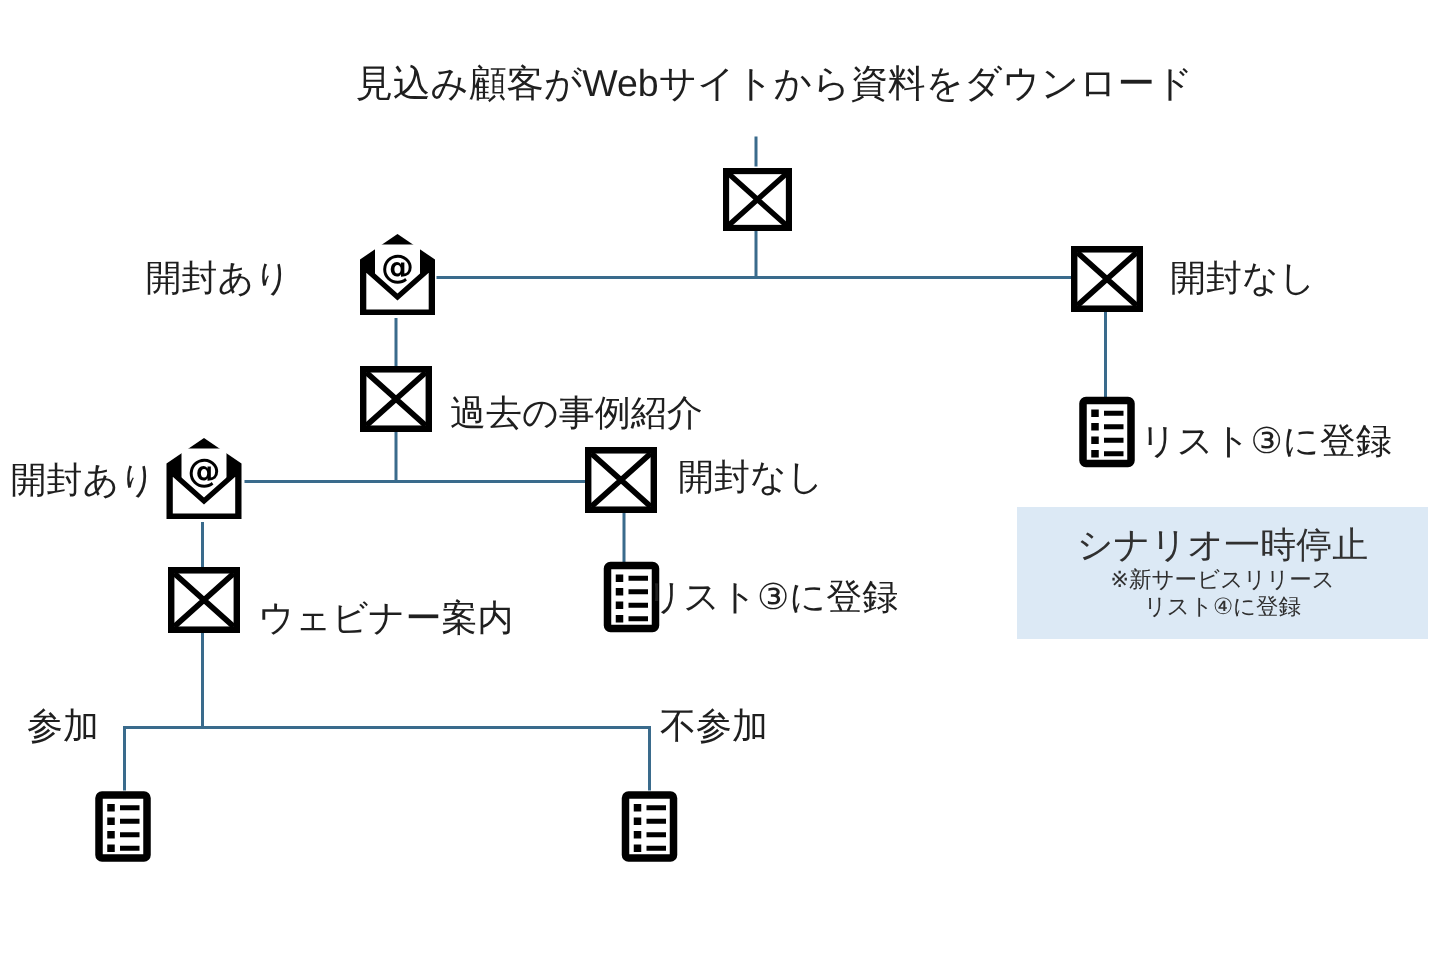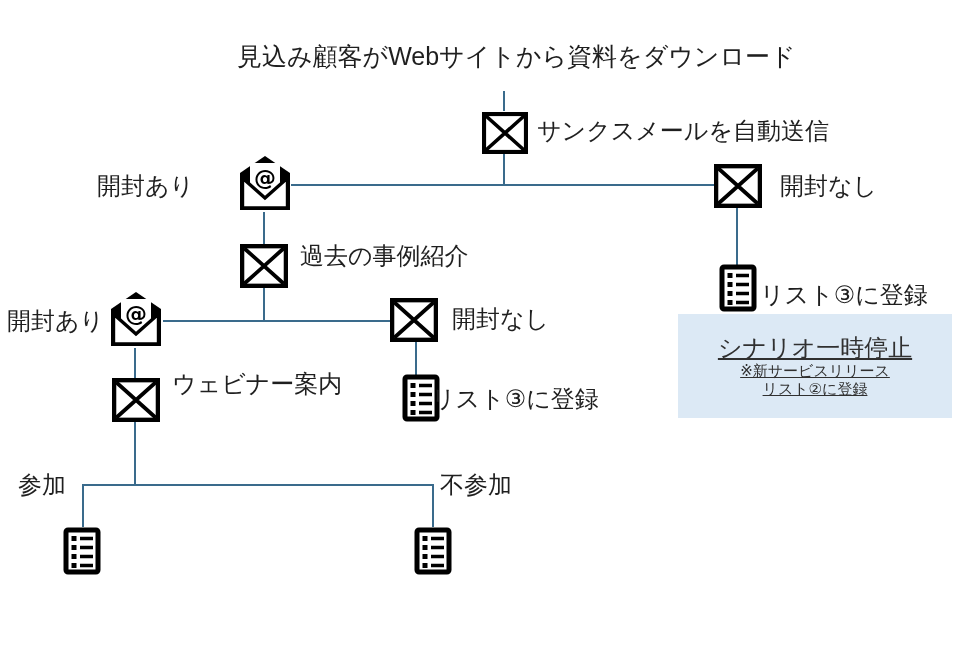--- a/index.html
+++ b/index.html
@@ -12,23 +12,23 @@
     position:relative;width:960px;height:646px;background:#ffffff;overflow:hidden;
     font-family:"Liberation Sans","DejaVu Sans",sans-serif;color:var(--text-color);
   }
   .lbl{position:absolute;font-size:24px;line-height:1.15;white-space:nowrap;color:var(--text-color);}
   .title{font-size:25px;}
   .line{position:absolute;background:var(--connector);}
   .v{width:2px;}
   .h{height:2px;}
   .icon{position:absolute;}
   .note{
-    position:absolute;left:678px;top:314px;width:274px;height:104px;
+    position:absolute;left:678px;top:338px;width:274px;height:88px;
     background:var(--note-background);display:flex;flex-direction:column;
-    align-items:center;justify-content:center;text-align:center;color:#303030;text-decoration:underline;
+    align-items:center;justify-content:center;text-align:center;color:#303030;
   }
   .note .l1{font-size:24px;line-height:1.18;}
   .note .l2,.note .l3{font-size:15px;line-height:1.22;text-align:right;}
 </style>
 </head>
 <body>
 
 <svg width="0" height="0" style="position:absolute" aria-hidden="true">
   <defs>
     <g id="env-closed">
@@ -66,72 +66,71 @@
   <div class="line v" style="left:134px;top:422px;height:63px"></div>
   <div class="line h" style="left:82px;top:484px;width:352px"></div>
   <div class="line v" style="left:82px;top:484px;height:43px"></div>
   <div class="line v" style="left:432px;top:484px;height:43px"></div>
 
   <div class="lbl title" style="left:237px;top:42px">見込み顧客がWebサイトから資料をダウンロード</div>
 
   <svg class="icon" style="left:482px;top:112px" width="46" height="42" viewBox="0 0 46 42">
       <use href="#env-closed"></use>
     </svg>
-  <div class="lbl" style="left:537px;top:117px">サンクスメールを自動送信</div>
 
   <svg class="icon" style="left:238px;top:156px" width="54" height="56" viewBox="0 0 54 56">
       <use href="#env-open"></use>
     </svg>
   <div class="lbl" style="left:97px;top:172px">開封あり</div>
 
   <svg class="icon" style="left:714px;top:164px" width="48" height="44" viewBox="0 0 46 42">
       <use href="#env-closed"></use>
     </svg>
   <div class="lbl" style="left:780px;top:172px">開封なし</div>
 
   <svg class="icon" style="left:719px;top:264px" width="38" height="48" viewBox="0 0 38 48">
       <use href="#list-sym"></use>
     </svg>
   <div class="lbl" style="left:760px;top:281px">リスト③に登録</div>
 
   <svg class="icon" style="left:240px;top:244px" width="48" height="44" viewBox="0 0 46 42">
       <use href="#env-closed"></use>
     </svg>
-  <div class="lbl" style="left:300px;top:242px">過去の事例紹介</div>
+  <div class="lbl" style="left:300px;top:262px">過去の事例紹介</div>
 
   <svg class="icon" style="left:109px;top:292px" width="54" height="56" viewBox="0 0 54 56">
       <use href="#env-open"></use>
     </svg>
   <div class="lbl" style="left:7px;top:307px">開封あり</div>
 
   <svg class="icon" style="left:390px;top:298px" width="48" height="44" viewBox="0 0 46 42">
       <use href="#env-closed"></use>
     </svg>
   <div class="lbl" style="left:452px;top:305px">開封なし</div>
 
   <svg class="icon" style="left:402px;top:374px" width="38" height="48" viewBox="0 0 38 48">
       <use href="#list-sym"></use>
     </svg>
   <div class="lbl" style="left:431px;top:385px">リスト③に登録</div>
 
   <svg class="icon" style="left:112px;top:378px" width="48" height="44" viewBox="0 0 46 42">
       <use href="#env-closed"></use>
     </svg>
-  <div class="lbl" style="left:172px;top:370px">ウェビナー案内</div>
+  <div class="lbl" style="left:172px;top:399px">ウェビナー案内</div>
 
   <div class="lbl" style="left:18px;top:471px">参加</div>
   <div class="lbl" style="left:440px;top:471px">不参加</div>
 
   <svg class="icon" style="left:63px;top:527px" width="38" height="48" viewBox="0 0 38 48">
       <use href="#list-sym"></use>
     </svg>
 
   <svg class="icon" style="left:414px;top:527px" width="38" height="48" viewBox="0 0 38 48">
       <use href="#list-sym"></use>
     </svg>
 
   <div class="note">
     <div class="l1">シナリオ一時停止</div>
     <div class="l2">※新サービスリリース</div>
-    <div class="l3">リスト②に登録</div>
+    <div class="l3">リスト④に登録</div>
   </div>
 
 </div>
 
 </body></html>

